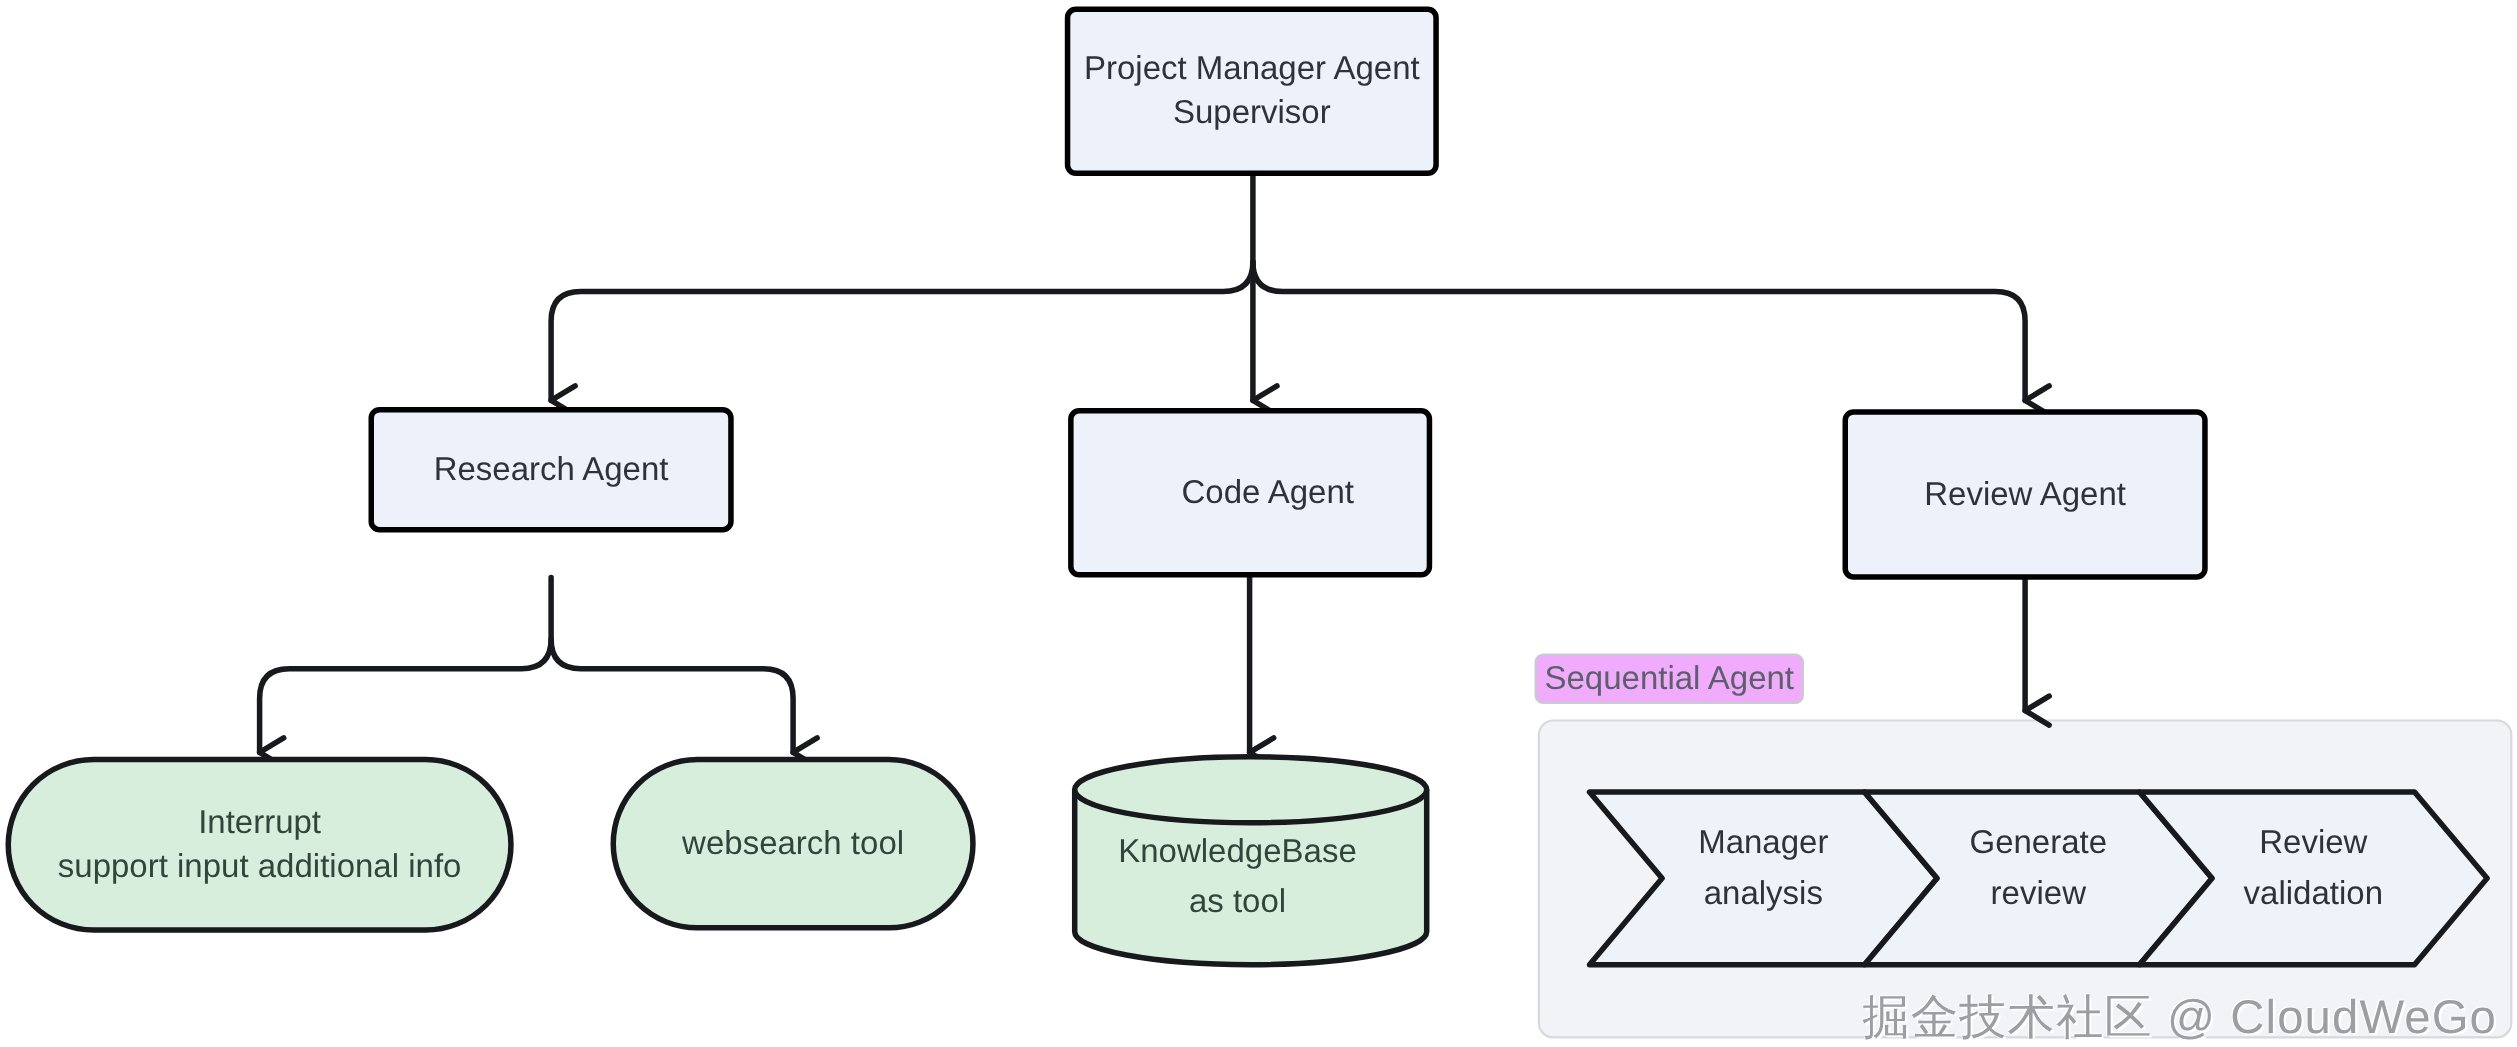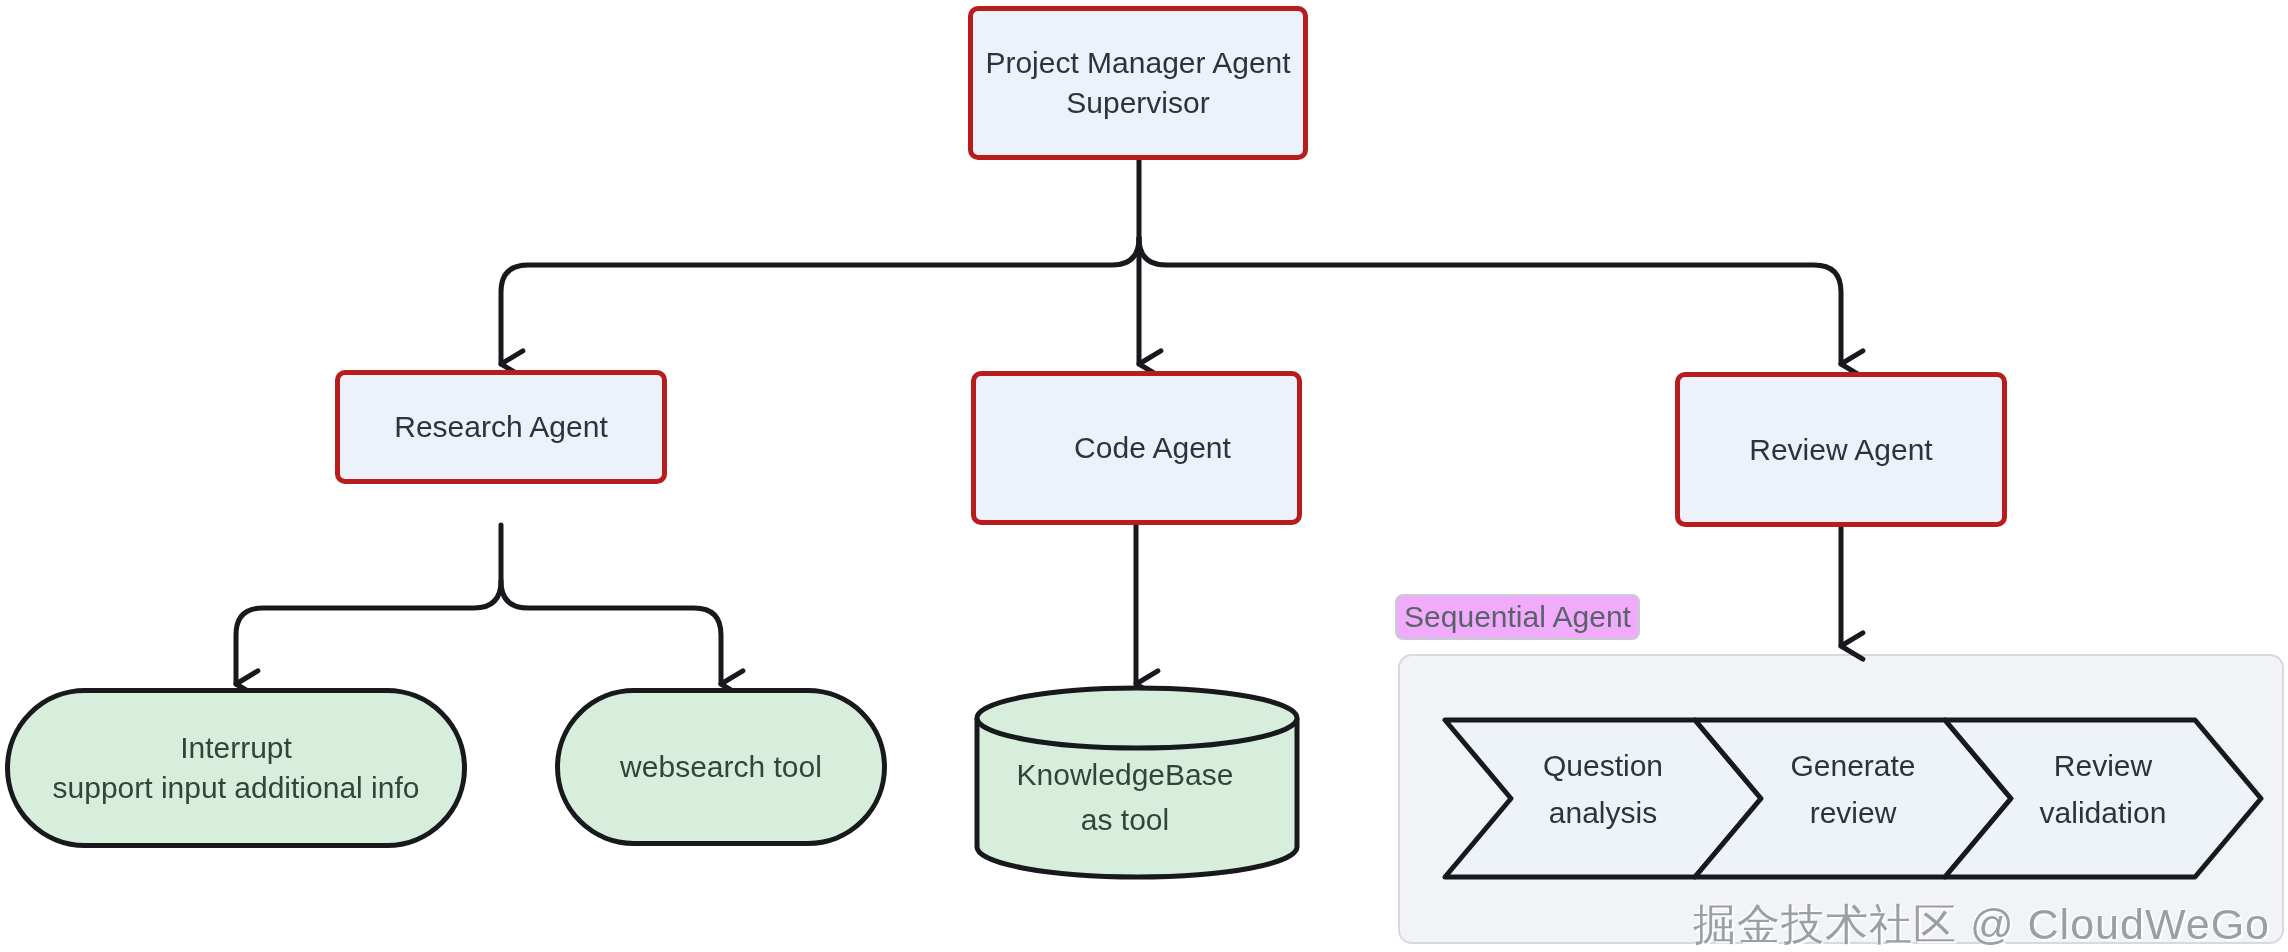--- a/index.html
+++ b/index.html
@@ -21,21 +21,21 @@
     background: #F2F3F6;
     border: 2px solid #D6D9DD;
     border-radius: 14px;
     box-sizing: border-box;
   }
 
   
   .node {
     position: absolute;
     background: #ECF1FA;
-    border: 5px solid #b91c1c;
+    border: 5px solid #000000;
     border-radius: 10px;
     box-sizing: border-box;
     display: flex;
     flex-direction: column;
     align-items: center;
     justify-content: center;
     font-size: 30px;
     line-height: 40px;
     color: #2E333B;
     text-align: center;
@@ -176,21 +176,21 @@
   <div class="cyl-label">
     <div>KnowledgeBase</div>
     <div>as tool</div>
   </div>
 
   <div class="badge">
     <span>Sequential Agent</span>
   </div>
 
   <div class="chev-label s0">
-    <div>Question</div>
+    <div>Manager</div>
     <div>analysis</div>
   </div>
   <div class="chev-label s1">
     <div>Generate</div>
     <div>review</div>
   </div>
   <div class="chev-label s2">
     <div>Review</div>
     <div>validation</div>
   </div>

